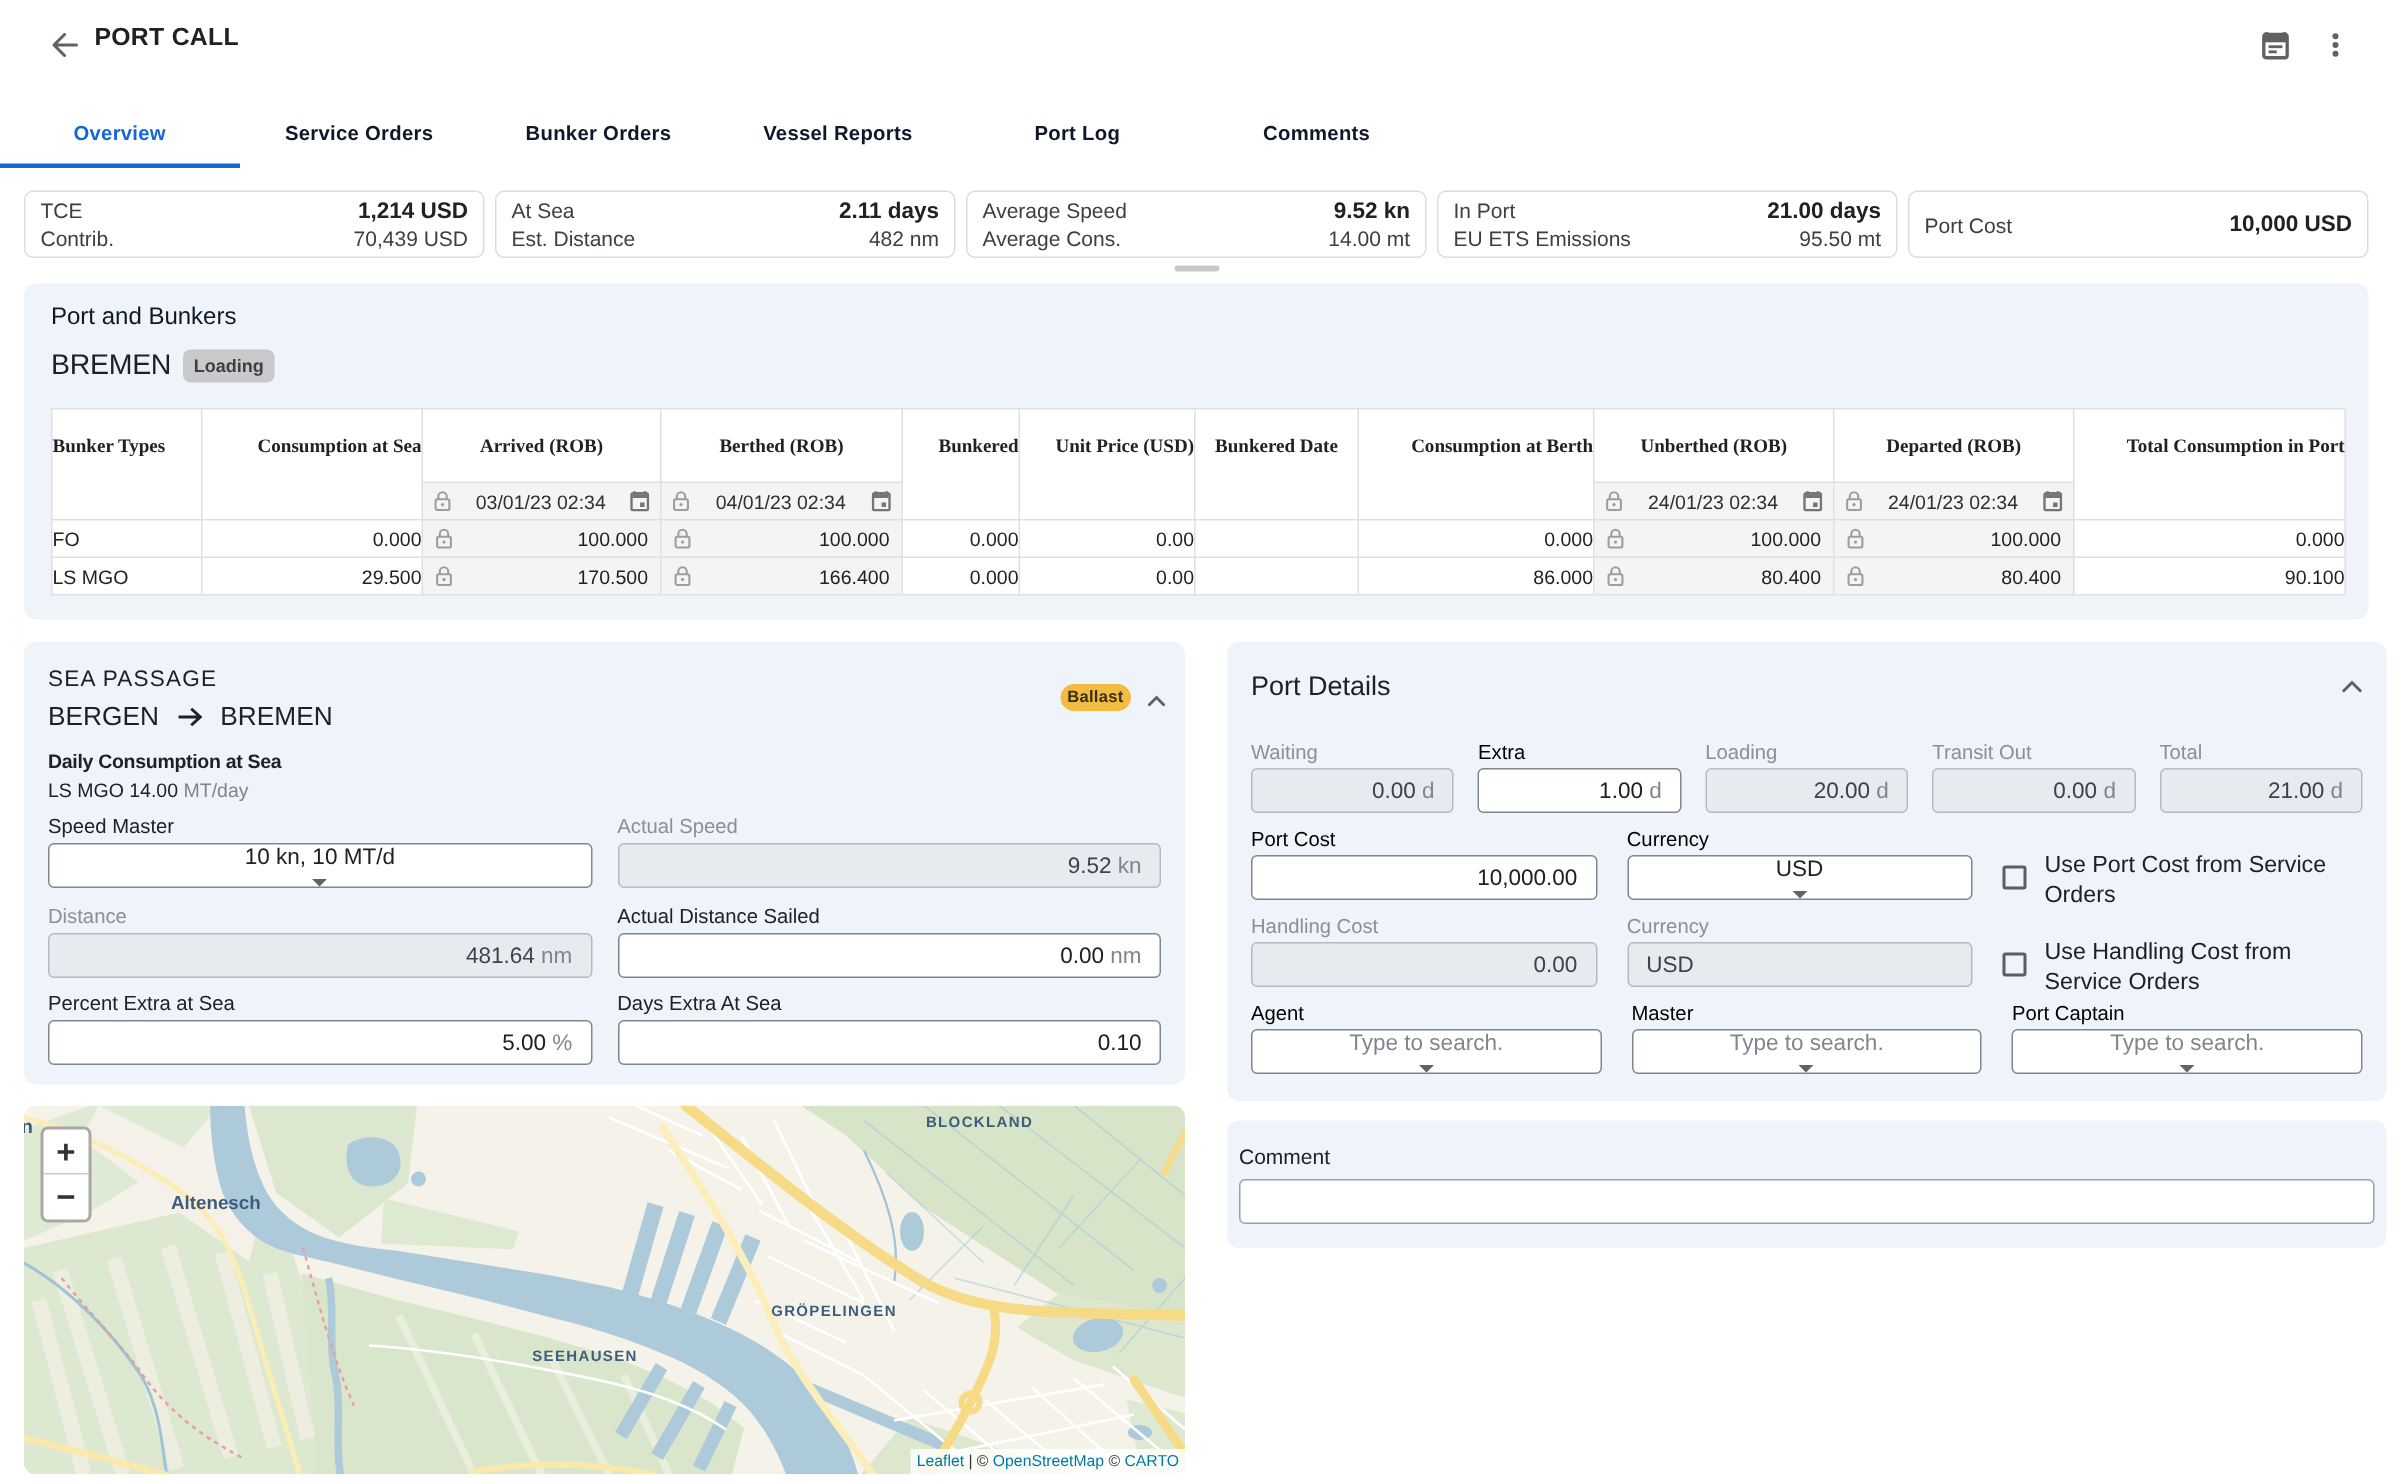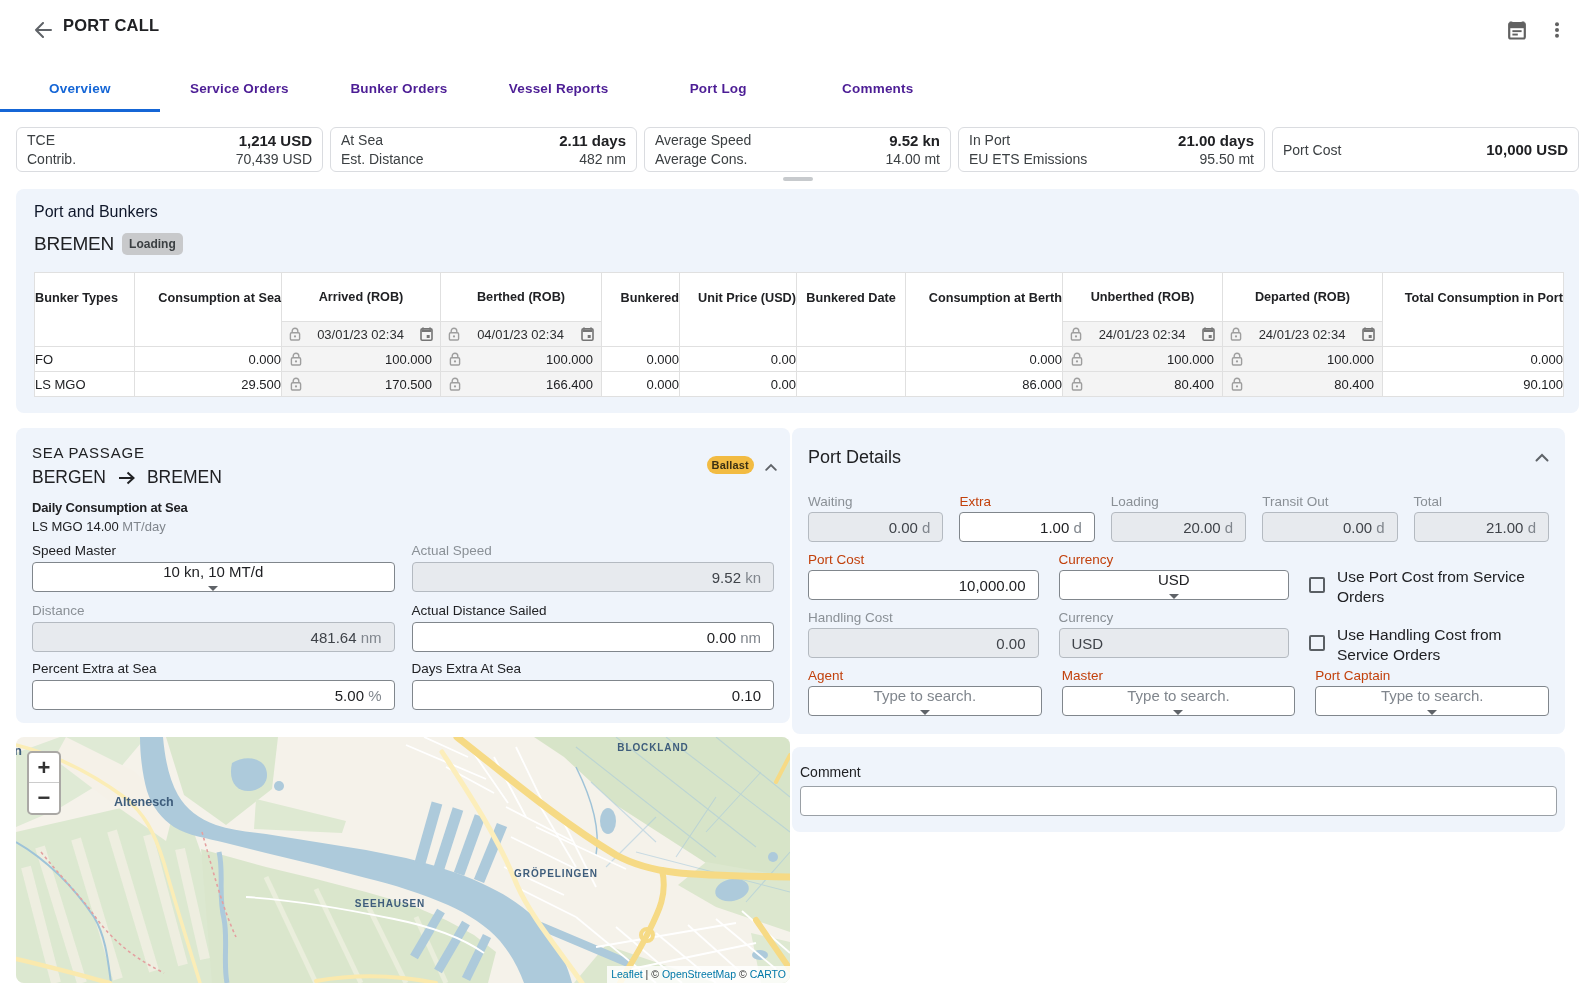--- a/index.html
+++ b/index.html
@@ -4,55 +4,55 @@
 <style>
 * { box-sizing: border-box; margin: 0; padding: 0; }
 html,body { background:#fff; width:1595px; font-family:"Liberation Sans", sans-serif; color:#202124; }
 .appbar { position:relative; height:70px; }
 .backarr { position:absolute; left:34px; top:22px; }
 .t1 { position:absolute; left:63px; top:17px; font-size:16.5px; font-weight:700; letter-spacing:.2px; color:#202124; line-height:16px; }
 .t2 { position:absolute; left:63px; top:45px; font-size:13.5px; font-weight:700; color:#757575; letter-spacing:-.2px; }
 .ico-cal { position:absolute; left:1508px; top:20px; }
 .ico-dots { position:absolute; left:1549px; top:21px; }
 .tabs { display:flex; height:42px; position:relative; }
-.tab { width:159.6px; display:flex; align-items:center; justify-content:center; font-size:13.5px; font-weight:700; color:#4c1d95; letter-spacing:.2px; padding-bottom:6px; }
+.tab { width:159.6px; display:flex; align-items:center; justify-content:center; font-size:13.5px; font-weight:700; color:#0f172a; letter-spacing:.2px; padding-bottom:6px; }
 .tab.active { color:#1566d6; }
 .tabline { position:absolute; left:0; bottom:0; width:160px; height:3px; background:#1566d6; }
 
 .stats { display:flex; gap:7px; margin:15px 16px 0; }
 .card { flex:1; height:45px; border:1px solid #dadce0; border-radius:6px; padding:3px 10px; display:flex; flex-direction:column; justify-content:center; gap:1px; background:#fff; }
 .crow { display:flex; justify-content:space-between; align-items:center; height:19px; }
 .clab { font-size:14px; color:#3c4043; }
 .cval { font-size:15px; font-weight:700; color:#202124; }
 .cval2 { font-size:14px; color:#3c4043; }
 .handle { width:30px; height:4px; border-radius:2px; background:#c7cacd; margin:5px auto 0; }
 
 .panel { background:#eff4fb; border-radius:8px; }
 .bunkers { margin:8px 16px 0; padding:14px 18px 16px; height:224px; }
 .bunkers h2 { font-size:16px; font-weight:400; color:#0f172a; }
 .portrow { margin-top:12px; display:flex; align-items:center; gap:8px; }
 .portname { font-size:19px; color:#202124; letter-spacing:-.2px; }
 .chip-load { background:#c8c9cb; color:#3c4043; border-radius:5px; font-size:12px; font-weight:700; padding:4px 7px; }
 
 table.bt { border-collapse:collapse; background:#fff; margin-top:17px; width:1529px; table-layout:fixed; font-size:13px; }
 table.bt th, table.bt td { border:1px solid #e0e0e0; padding:0; }
-table.bt th { font-size:12.7px; font-weight:700; color:#202124; height:49px; }
+table.bt th { font-size:12.7px; font-weight:700; color:#202124; height:49px;font-family:Liberation Serif, serif; }
 table.bt td { height:24px; }
 .th-l { text-align:left; padding-left:8px; }
 .th-r { text-align:right; padding-right:8px; }
 .num { text-align:right; padding-right:8px; }
 .txt { text-align:left; padding-left:8px; }
 .datecell { background:#737373; }
 .dc { display:flex; align-items:center; height:24px; padding:0 7px; background:#f4f4f4; }
 .dc .dtx { flex:1; text-align:center; font-size:13px; color:#2d2f31; }
 .lockcell { background:#f4f4f4; }
 .lc { display:flex; align-items:center; height:24px; padding:0 8px; }
 .lc .v { flex:1; text-align:right; }
 
-.cols { display:grid; grid-template-columns:774px 773px; gap:2px; margin:15px 16px 0; align-items:start; }
+.cols { display:grid; grid-template-columns:774px 773px; gap:28px; margin:15px 16px 0; align-items:start; }
 .sea { padding:16px 16px 10px; height:295px; position:relative; }
 .sp-head { height:17px; line-height:17px; }
 .sp-title { font-size:15px; letter-spacing:.8px; color:#202124; }
 .chip-ballast { position:absolute; top:28px; right:36px; background:#f2bb42; color:#3a3014; font-size:11px; font-weight:700; border-radius:9px; padding:3px 5px; letter-spacing:.2px; }
 .chev-sea { position:absolute; top:35px; right:13px; }
 .route { display:flex; align-items:center; gap:12px; margin-top:5px; font-size:17.5px; color:#202124; height:23px; }
 .dcs { margin-top:11px; font-size:13px; font-weight:700; line-height:16px; letter-spacing:-.2px; }
 .dcs2 { margin-top:3px; font-size:13px; line-height:16px; }
 .unit { color:#80868d; }
 .grid2 { display:grid; grid-template-columns:1fr 1fr; column-gap:17px; }
@@ -73,21 +73,21 @@
 .zbtn { width:30px; height:30px; display:flex; align-items:center; justify-content:center; font-size:22px; font-weight:700; color:#333; }
 .zbtn.first { border-bottom:1px solid #ccc; }
 .attr { position:absolute; right:0; bottom:0; background:rgba(255,255,255,.8); font-size:10.5px; color:#333; padding:2px 4px 3px; }
 .attr a { color:#0078a8; text-decoration:none; }
 
 .pd { padding:16px; height:306px; }
 .pd-head { display:flex; justify-content:space-between; align-items:center; height:26px; }
 .pd-title { font-size:18px; color:#202124; }
 .grid5 { display:grid; grid-template-columns:repeat(5,1fr); column-gap:16px; margin-top:25px; }
 .grid3 { display:grid; grid-template-columns:1fr 1fr 1fr; column-gap:20px; }
-.fld5 label { display:block; font-size:13.5px; color:#c2410c; margin:0 0 3px; line-height:14px; }
+.fld5 label { display:block; font-size:13.5px; color:#000000; margin:0 0 3px; line-height:14px; }
 .fld5.dis label { color:#8a9096; }
 .cbrow { display:flex; gap:12px; padding-top:14px; align-items:flex-start; height:47px; }
 .cbrow .cb { margin-top:10px; }
 .cb { width:16px; height:16px; border:2px solid #5a5f64; border-radius:2px; flex:none; }
 .cbl { font-size:15.5px; line-height:19.5px; color:#202124; width:212px; }
 .comment { margin-top:13px; padding:16px 8px; height:85px; }
 .comment label { font-size:14px; color:#202124; line-height:15px; }
 .cmt-inp { margin-top:5px; height:30px; border:1px solid #9aa0a6; border-radius:4px; background:#fff; }
 </style>
 </head>

